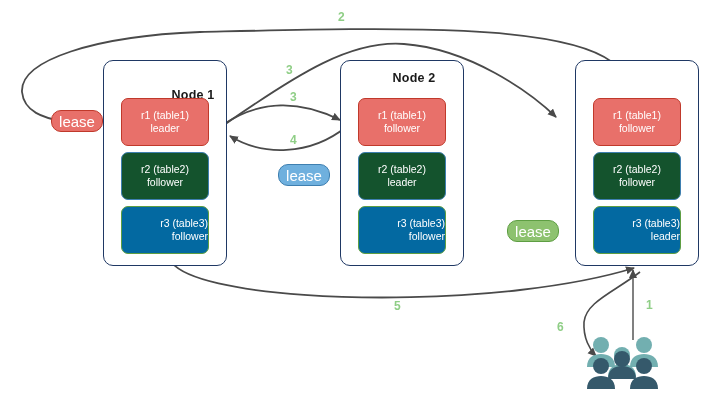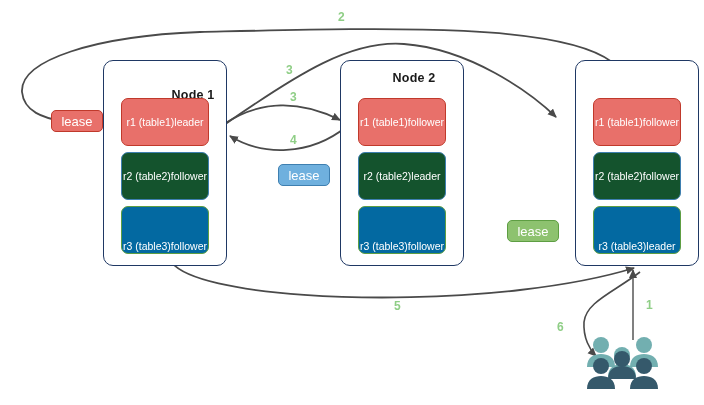--- a/index.html
+++ b/index.html
@@ -36,42 +36,42 @@
     font-size: 12.5px;
     font-weight: bold;
     color: #1a1a1a;
     letter-spacing: .2px;
   }
   .replica {
     position: absolute;
     box-sizing: border-box;
     border-radius: 7px;
     display: flex;
-    flex-direction: row;
+    flex-direction: column;
     align-items: center;
     justify-content: center;
     color: #ffffff;
     font-size: 10.5px;
     line-height: 13px;
     text-align: center;
   }
   .replica .ln { display: block; }
   .rep-red   { background: #E8706A; border: 1.6px solid #C0392B; }
   .rep-blue  { background: #14532d; border: 1.6px solid #3E7FB0; }
   .rep-green { background: #0369a1; border: 1.6px solid #5E9E43; align-items: flex-end; }
 
   .lease {
     position: absolute;
     box-sizing: border-box;
-    border-radius: 5px;
+    border-radius: 10px;
     display: flex;
     align-items: center;
     justify-content: center;
     color: #ffffff;
-    font-size: 13px;
+    font-size: 15px;
   }
   .lease-red   { background: #E8706A; border: 1.6px solid #C0392B; }
   .lease-blue  { background: #6FB0DE; border: 1.6px solid #3E7FB0; }
   .lease-green { background: #8DC26F; border: 1.6px solid #5E9E43; }
 
   .edge-label {
     position: absolute;
     font-size: 12px;
     font-weight: bold;
     color: #8FCE86;

